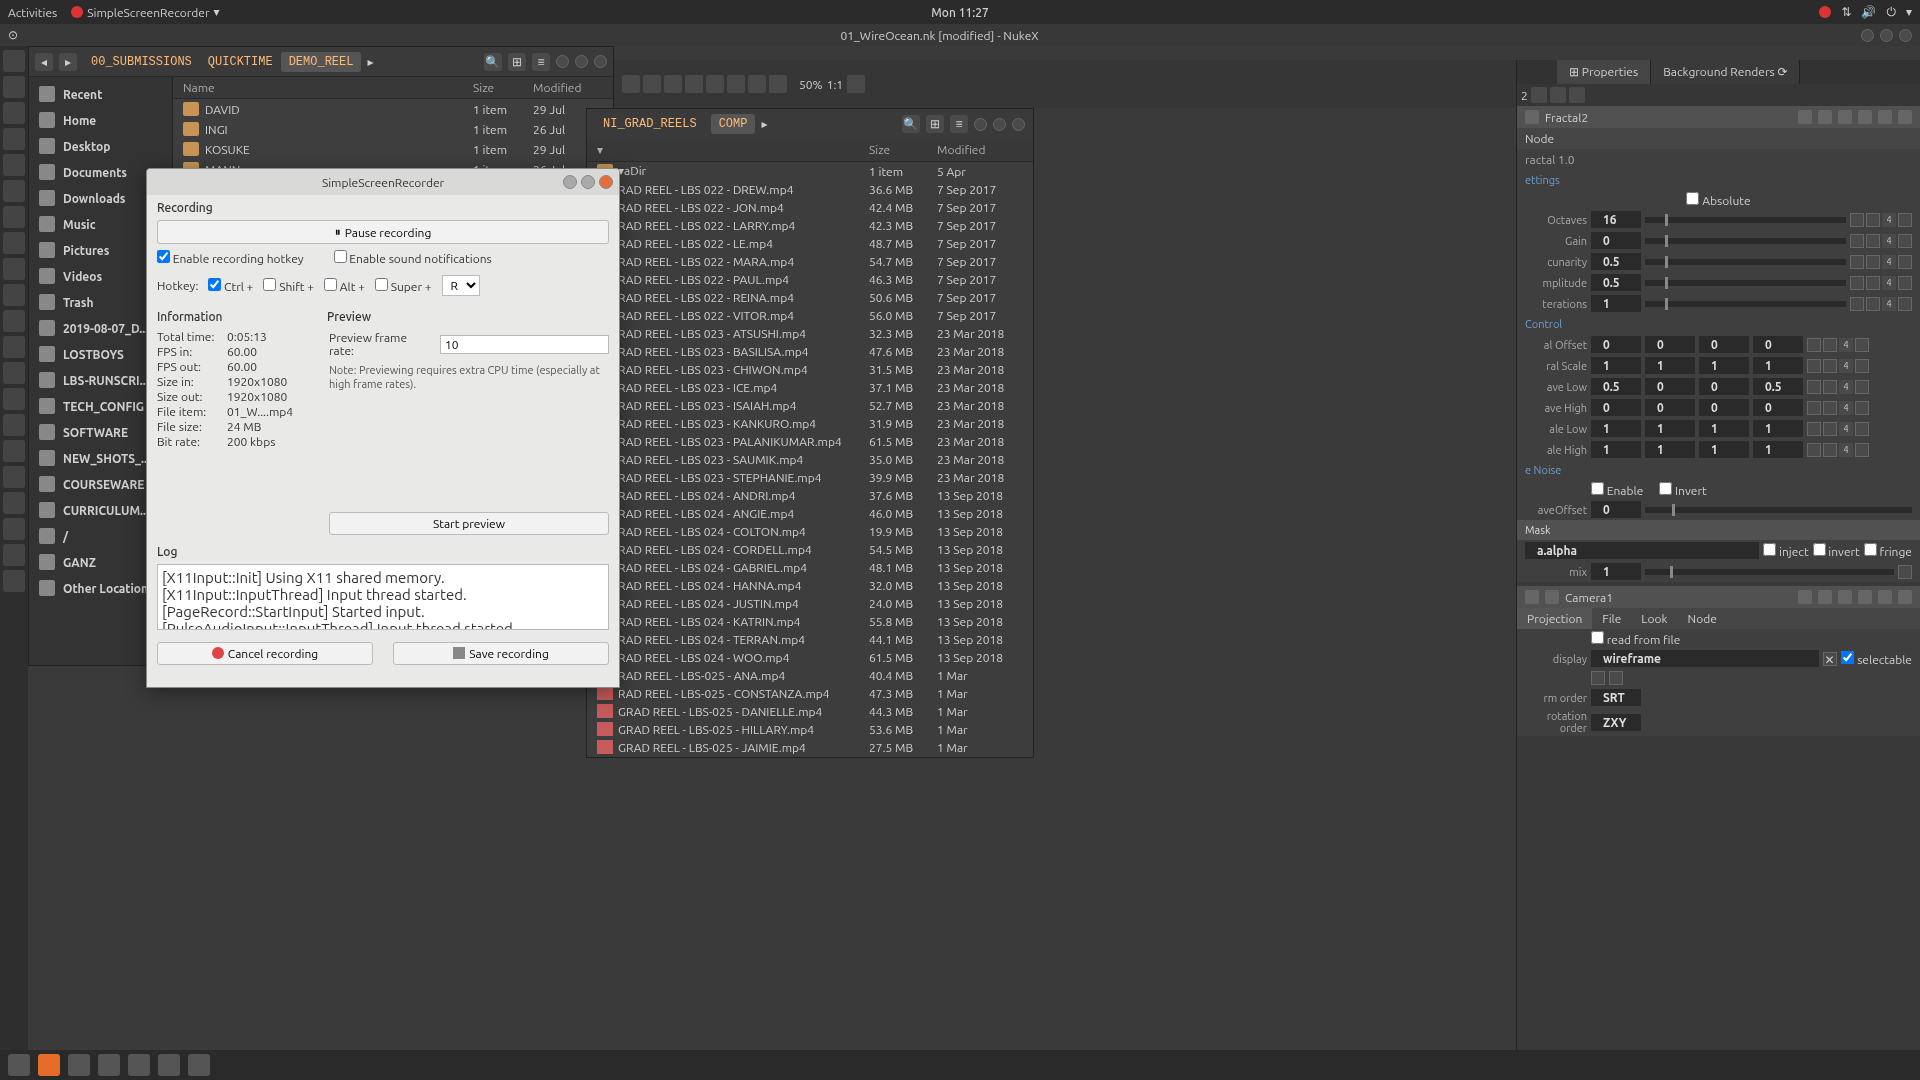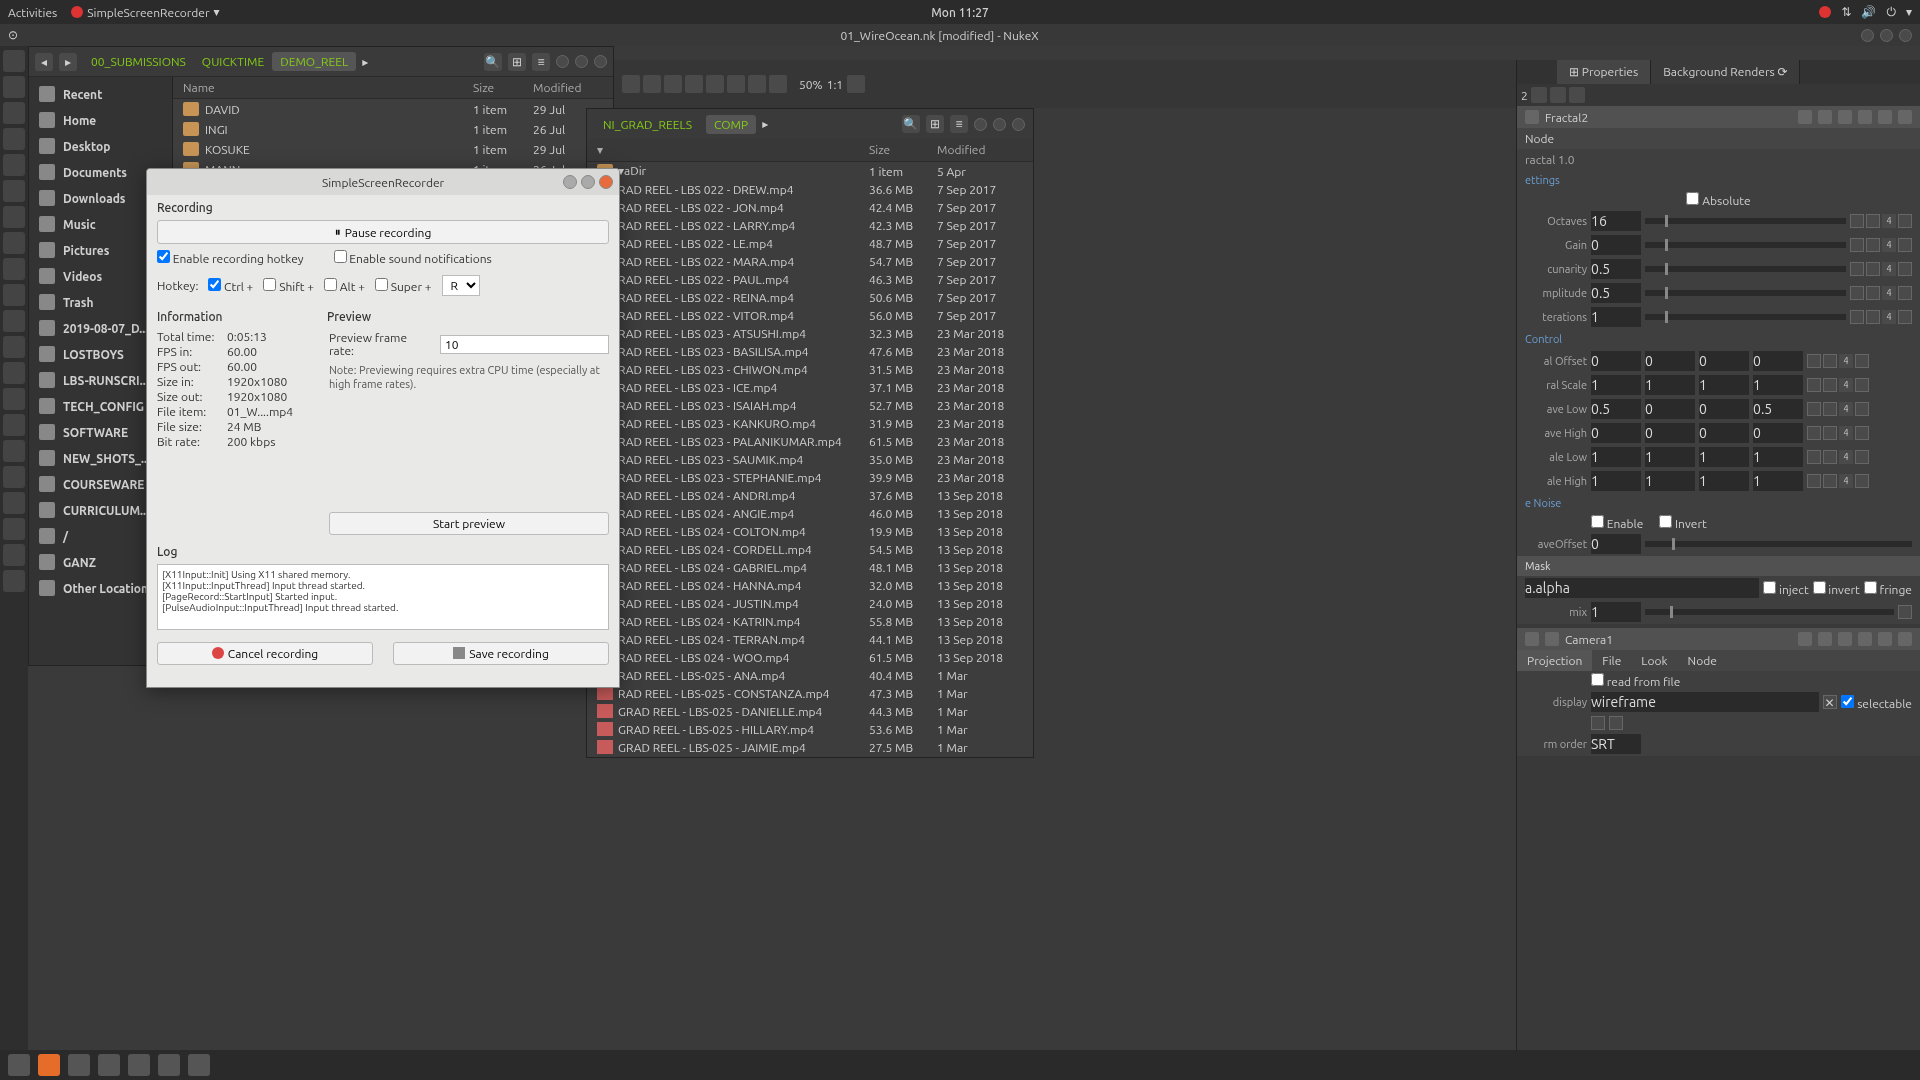--- a/index.html
+++ b/index.html
@@ -19,21 +19,21 @@
 .winbtn { width:13px; height:13px; border-radius:50%; background:#4a4a4a; border:1px solid #666; }
 
 
 .launcher { position:absolute; top:46px; left:0; width:28px; bottom:30px; background:#2e2e2e; display:flex; flex-direction:column; gap:4px; padding-top:4px; z-index:2; }
 .launcher .lic { width:22px; height:22px; background:#444; border-radius:3px; margin:0 3px; }
 
 
 .fm1 { position:absolute; top:46px; left:28px; width:586px; height:620px; background:#3d3d3d; border:1px solid #222; display:flex; flex-direction:column; }
 .fm-toolbar { height:30px; background:#3a3a3a; display:flex; align-items:center; padding:0 6px; gap:6px; border-bottom:1px solid #2a2a2a; }
 .fm-nav { width:18px; height:18px; background:#4a4a4a; border-radius:3px; display:inline-flex; align-items:center; justify-content:center; }
-.crumb { padding:3px 8px; background:transparent; color:#84cc16; cursor:pointer; }
+.crumb { padding:3px 8px; background:transparent; color:#fdba74; cursor:pointer;font-family:Liberation Mono, monospace; }
 .crumb.active { background:#555; border-radius:3px; }
 .fm-body { display:flex; flex:1; }
 .fm-side { width:144px; background:#333; border-right:1px solid #222; padding:4px 0; }
 .fm-side .place { display:flex; align-items:center; gap:8px; padding:5px 10px; cursor:pointer;font-weight:bold; }
 .fm-side .picon { width:16px; height:16px; background:#888; border-radius:2px; }
 .fm-list { flex:1; background:#3e3e3e; }
 .fm-header { display:flex; padding:4px 10px; border-bottom:1px solid #2a2a2a; font-size:11px; color:#aaa; background:#383838; }
 .fm-header .c1 { flex:1; } .fm-header .c2 { width:60px; } .fm-header .c3 { width:70px; }
 .fm-row { display:flex; padding:3px 10px; align-items:center; }
 .fm-row .fi { width:16px; height:14px; background:#c79456; border-radius:2px; margin-right:6px; }
@@ -45,21 +45,21 @@
 .nuke-tab { padding:5px 12px; background:#3a3a3a; border-right:1px solid #222; }
 .nuke-tab.active { background:#454545; }
 .nuke-iconrow { height:22px; background:#363636; display:flex; align-items:center; gap:3px; padding:0 4px; }
 .nicn { width:16px; height:16px; background:#4a4a4a; border-radius:2px; }
 .nuke-node { background:#3f3f3f; }
 .nuke-head { background:#515151; padding:4px 8px; display:flex; align-items:center; gap:6px; }
 .nuke-head .hicn { width:14px; height:14px; background:#666; border-radius:2px; }
 .nuke-sec { padding:4px 8px; color:#6a9fd4; font-size:11px; }
 .nuke-row { display:flex; align-items:center; padding:2px 8px; gap:4px; }
 .nuke-row .lbl { width:62px; text-align:right; color:#aaa; font-size:11px; }
-.nuke-row .val { width:50px; background:#2a2a2a; padding:2px 0; color:#ddd; font-size:14px; }
+.nuke-row .val { width:50px; background:#2a2a2a; padding:2px 12px; color:#ddd; font-size:12px;font-weight:bold; }
 .nuke-row .slider { flex:1; height:6px; background:#2a2a2a; position:relative; }
 .nuke-row .slider::after { content:""; position:absolute; left:10%; top:-3px; width:3px; height:12px; background:#888; }
 .nuke-row .colbtns { display:flex; gap:2px; }
 .nuke-row .cb { width:14px; height:14px; background:#4a4a4a; border:1px solid #666; }
 .nuke-row .cbnum { width:14px; height:14px; background:#4a4a4a; color:#ccc; font-size:9px; display:inline-flex; align-items:center; justify-content:center; }
 
 
 .fm2 { position:absolute; top:108px; left:586px; width:448px; height:650px; background:#3d3d3d; border:1px solid #222; display:flex; flex-direction:column; z-index:1; }
 .fm2-head { display:flex; padding:4px 10px; border-bottom:1px solid #2a2a2a; background:#383838; font-size:11px; color:#aaa; }
 .fm2-head .c1 { flex:1; } .fm2-head .c2 { width:68px; } .fm2-head .c3 { width:86px; }
@@ -82,21 +82,21 @@
 .ssr-hk { display:flex; align-items:center; gap:10px; padding:4px 0; }
 .ssr-hk select, .ssr-hk input[type=text] { background:#fff; border:1px solid #bbb; padding:2px 4px; }
 .ssr-cols { display:flex; gap:12px; }
 .ssr-info { width:160px; }
 .ssr-info .irow { display:flex; padding:1px 0; }
 .ssr-info .ilbl { width:70px; }
 .ssr-prev { flex:1; }
 .ssr-prev .prow { display:flex; align-items:center; gap:6px; padding:2px 0; }
 .ssr-prev input { border:1px solid #bbb; padding:2px 4px; width:170px; }
 .ssr-note { font-size:11px; color:#555; padding-top:4px; line-height:1.3; }
-.ssr-log { height:66px; background:#fff; border:1px solid #bbb; padding:4px; overflow:auto; font-size:10px; color:#333; }
+.ssr-log { height:66px; background:#fff; border:1px solid #bbb; padding:4px; overflow:auto; font-size:15px; color:#333; }
 .ssr-actions { display:flex; gap:20px; padding:8px 10px;align-items:flex-end; }
 .ssr-actions .ssr-btn { flex:1; justify-content:center; }
 .cancel-ic { width:12px; height:12px; background:#d44; border-radius:50%; }
 .save-ic { width:12px; height:12px; background:#888; }
 
 
 .statusbar { position:absolute; bottom:14px; right:6px; color:#aaa; font-size:11px; }
 
 
 .dock { position:absolute; bottom:0; left:0; right:0; height:30px; background:#2a2a2a; display:flex; align-items:center; padding:0 8px; gap:8px; }
@@ -856,20 +856,24 @@
     </div>
     <div class="nuke-row">
         <span style="width:62px"></span>
         <span class="cb"></span>
         <span class="cb"></span>
       </div>
     <div class="nuke-row">
       <span class="lbl">rm order</span>
       <span class="val">SRT</span>
     </div>
+    <div class="nuke-row">
+      <span class="lbl">rotation order</span>
+      <span class="val">ZXY</span>
+    </div>
   </div>
 </div>
 
 <div class="statusbar">Channel Count: 23  Localization Mode: On (Paused)  Memory: 1.4 GB (3.0%)  CPU: 1.0%  Disk: 0.0MB/s  Network: 0.0MB/s</div>
 
 <div class="dock">
   <div class="dic"></div>
   <div class="dic" style="background:#e66c2a"></div>
   <div class="dic"></div>
   <div class="dic"></div>

